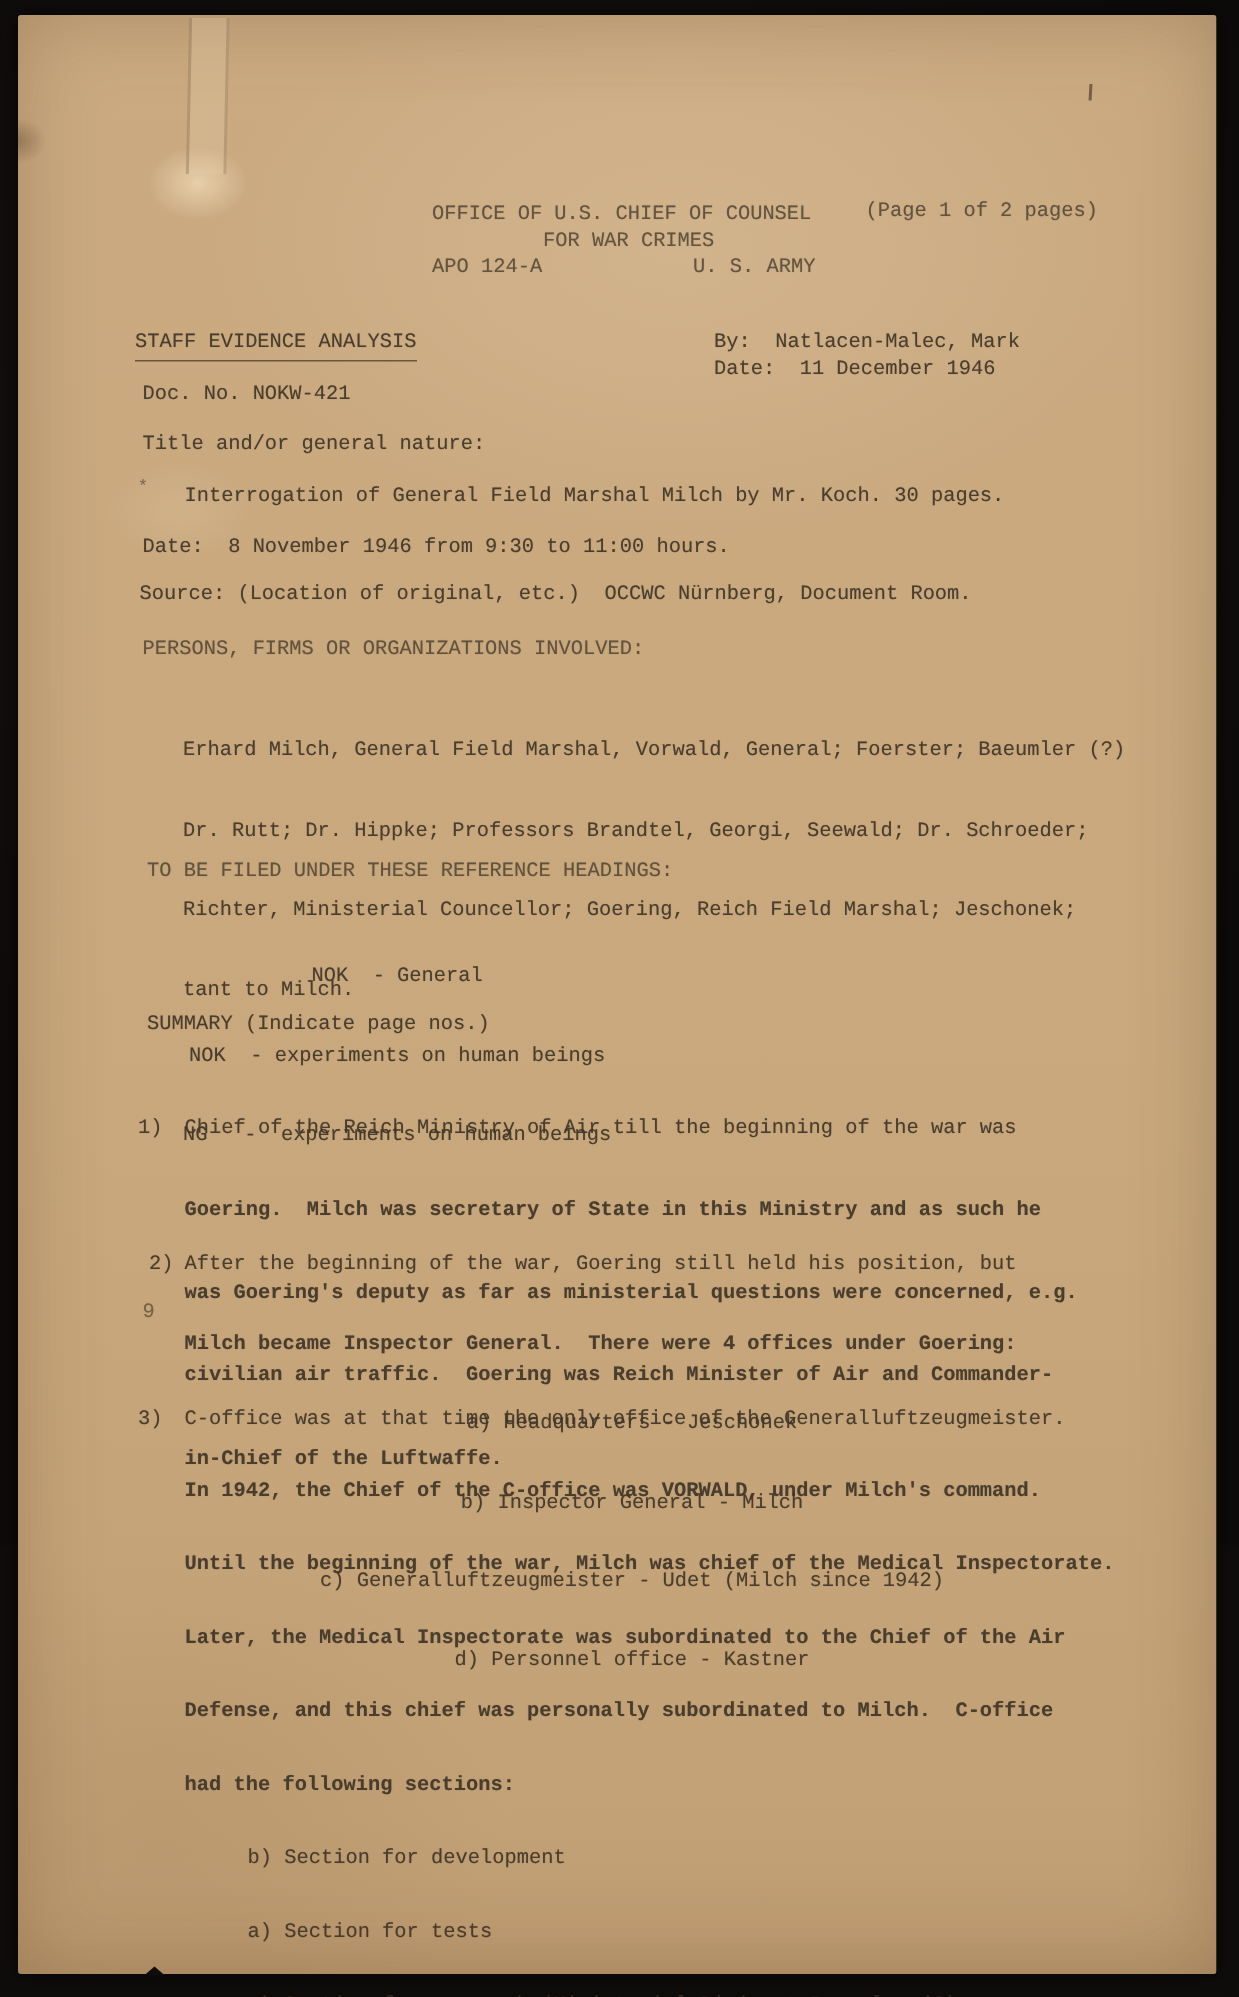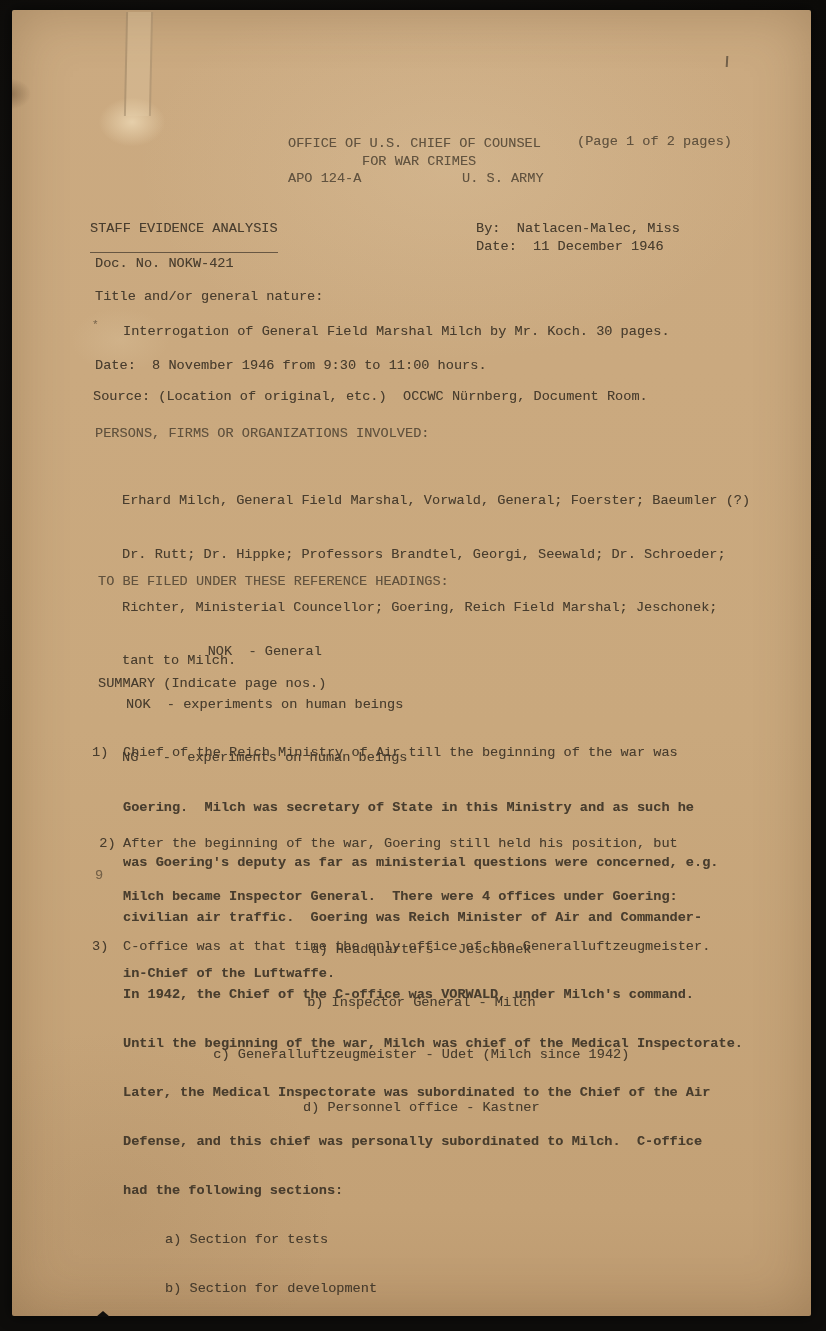--- a/index.html
+++ b/index.html
@@ -12,21 +12,21 @@
       radial-gradient(ellipse 70px 46px at 108px 330px, rgba(222,198,160,.30), rgba(222,198,160,0) 70%),
       radial-gradient(ellipse 420px 260px at 55% 12%, rgba(236,216,182,.22), rgba(236,216,182,0) 75%),
       radial-gradient(ellipse 300px 240px at 12% 92%, rgba(150,118,82,.18), rgba(150,118,82,0) 75%),
       linear-gradient(180deg,#cbaa81 0%, #c9a87d 55%, #c3a176 92%, #bd9a70 100%);
     box-shadow: inset 0 0 55px rgba(92,66,38,.30), 0 0 14px rgba(0,0,0,.65);}
   .t{position:absolute;white-space:pre;
      font-family:"Liberation Mono","DejaVu Sans Mono",monospace;
      font-size:13.6px;line-height:18px;color:rgba(64,54,41,.90);
      text-shadow:0 0 .6px rgba(64,54,41,.4);}
   .faded{color:rgba(76,65,50,.72);}
-  .sea{border-bottom:1.6px solid rgba(70,59,45,.75);padding-bottom:16px;}
+  .sea{border-bottom:1.6px solid rgba(70,59,45,.75);padding-bottom:4px;}
   .num{display:inline-block;width:31px;}
   .ind{padding-left:31px;font-weight:bold;}
   .sub{padding-left:73px;}
   .persons-para{line-height:17.7px;}
   .filing-list{line-height:17.6px;text-align:center;}
   .lh1{line-height:18.4px;}
   .lh2{line-height:17.6px;text-align:center;}
   .lh3{line-height:16.3px;}
   .mark{font-size:11px;opacity:.6;}
   .note9{opacity:.65;}
@@ -49,21 +49,21 @@
     <div class="tick"></div>
     <div class="tear"></div>
 
     <div class="t faded" style="left:276px;top:125px">OFFICE OF U.S. CHIEF OF COUNSEL</div>
     <div class="t faded" style="left:565px;top:123px">(Page 1 of 2 pages)</div>
     <div class="t faded" style="left:350px;top:143px">FOR WAR CRIMES</div>
     <div class="t faded" style="left:276px;top:160px">APO 124-A</div>
     <div class="t faded" style="left:450px;top:160px">U. S. ARMY</div>
 
     <div class="t" style="left:78px;top:210px"><span class="sea">STAFF EVIDENCE ANALYSIS</span></div>
-    <div class="t" style="left:464px;top:210px">By:  Natlacen-Malec, Miss</div>
+    <div class="t" style="left:464px;top:210px">By:  Natlacen-Malec, Mark</div>
     <div class="t" style="left:464px;top:228px">Date:  11 December 1946</div>
     <div class="t" style="left:83px;top:245px">Doc. No. NOKW-421</div>
 
     <div class="t" style="left:83px;top:278px">Title and/or general nature:</div>
     <div class="t mark" style="left:80px;top:306px">*</div>
     <div class="t" style="left:111px;top:313px">Interrogation of General Field Marshal Milch by Mr. Koch. 30 pages.</div>
 
     <div class="t" style="left:83px;top:347px">Date:  8 November 1946 from 9:30 to 11:00 hours.</div>
     <div class="t" style="left:81px;top:378px">Source: (Location of original, etc.)  OCCWC Nürnberg, Document Room.</div>
 
@@ -103,22 +103,22 @@
       <div class="sub">d) Personnel office - Kastner</div>
     </div>
 
     <div class="t lh3" style="left:80px;top:896px">
       <div><span class="num">3)</span><span>C-office was at that time the only office of the Generalluftzeugmeister.</span></div>
       <div class="ind">In 1942, the Chief of the C-office was VORWALD, under Milch's command.</div>
       <div class="ind">Until the beginning of the war, Milch was chief of the Medical Inspectorate.</div>
       <div class="ind">Later, the Medical Inspectorate was subordinated to the Chief of the Air</div>
       <div class="ind">Defense, and this chief was personally subordinated to Milch.  C-office</div>
       <div class="ind">had the following sections:</div>
+      <div class="sub">b) Section for development</div>
       <div class="sub">a) Section for tests</div>
-      <div class="sub">b) Section for development</div>
       <div class="sub">c) Section for research (Ministerial Dirigent Baeumler (?)</div>
       
       
       
       
       
       
       
       
     </div>

